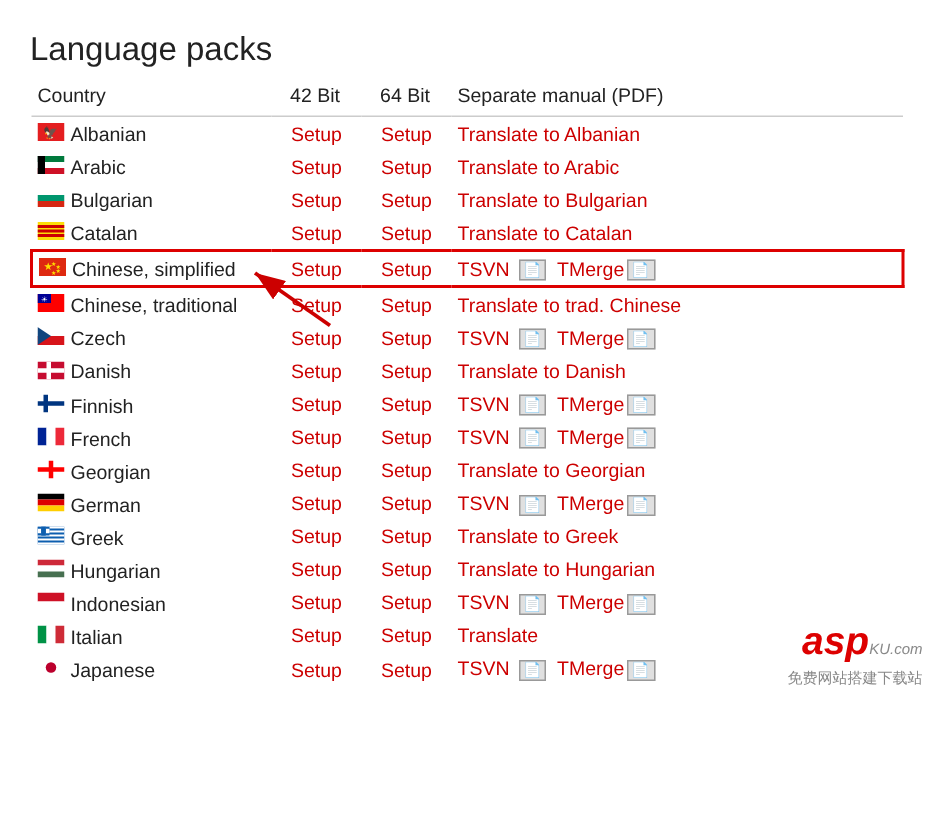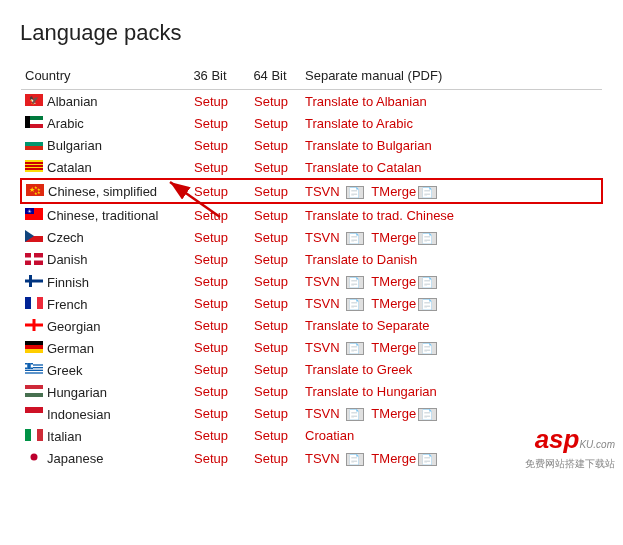--- a/index.html
+++ b/index.html
@@ -11,21 +11,21 @@
       width: 623px;
       min-height: 545px;
       overflow: hidden;
     }
     .page {
       padding: 20px 20px 10px 20px;
     }
     h1 {
       font-size: 22px;
       font-weight: normal;
-      margin-bottom: 18px;
+      margin-bottom: 6px;
       color: #222;
     }
     table {
       border-collapse: collapse;
       width: 100%;
     }
     thead th {
       font-weight: normal;
       text-align: left;
       padding: 4px 6px 6px 4px;
@@ -102,21 +102,21 @@
 </head>
 <body>
 
 <div class="page-wrapper">
   <div class="page">
     <h1>Language packs</h1>
     <table>
       <thead>
         <tr>
           <th class="col-country">Country</th>
-          <th class="col-bit center">36 Bit</th>
+          <th class="col-bit center">42 Bit</th>
           <th class="col-bit center">64 Bit</th>
           <th class="col-manual">Separate manual (PDF)</th>
         </tr>
       </thead>
       <tbody id="table-body">
       <tr>
             <td><span style="display:inline-block;vertical-align:middle;margin-right:4px;"><svg width="18" height="12" viewBox="0 0 18 12">
                   <rect width="18" height="12" fill="#e41e20"></rect>
                   <text x="9" y="9" text-anchor="middle" font-size="8" fill="black">🦅</text>
                 </svg></span><span class="country-name">Albanian</span></td>
@@ -220,21 +220,21 @@
             <td><a class="tsvn-link">TSVN</a><span class="pdf-icon">📄</span>&nbsp;&nbsp;<a class="tmerge-link">TMerge</a><span class="pdf-icon">📄</span></td>
           </tr>
           <tr>
             <td><span style="display:inline-block;vertical-align:middle;margin-right:4px;"><svg width="18" height="12" viewBox="0 0 18 12">
                   <rect width="18" height="12" fill="#fff"></rect>
                   <rect x="7.5" width="3" height="12" fill="#ff0000"></rect>
                   <rect y="4.5" width="18" height="3" fill="#ff0000"></rect>
                 </svg></span><span class="country-name">Georgian</span></td>
             <td style="text-align: center;"><a class="setup-link">Setup</a></td>
             <td style="text-align: center;"><a class="setup-link">Setup</a></td>
-            <td><a class="translate-link">Translate to Separate</a></td>
+            <td><a class="translate-link">Translate to Georgian</a></td>
           </tr>
           <tr>
             <td><span style="display:inline-block;vertical-align:middle;margin-right:4px;"><svg width="18" height="12" viewBox="0 0 18 12">
                   <rect width="18" height="4" fill="#000"></rect>
                   <rect y="4" width="18" height="4" fill="#dd0000"></rect>
                   <rect y="8" width="18" height="4" fill="#ffce00"></rect>
                 </svg></span><span class="country-name">German</span></td>
             <td style="text-align: center;"><a class="setup-link">Setup</a></td>
             <td style="text-align: center;"><a class="setup-link">Setup</a></td>
             <td><a class="tsvn-link">TSVN</a><span class="pdf-icon">📄</span>&nbsp;&nbsp;<a class="tmerge-link">TMerge</a><span class="pdf-icon">📄</span></td>
@@ -277,21 +277,21 @@
             <td><a class="tsvn-link">TSVN</a><span class="pdf-icon">📄</span>&nbsp;&nbsp;<a class="tmerge-link">TMerge</a><span class="pdf-icon">📄</span></td>
           </tr>
           <tr>
             <td><span style="display:inline-block;vertical-align:middle;margin-right:4px;"><svg width="18" height="12" viewBox="0 0 18 12">
                   <rect width="6" height="12" fill="#009246"></rect>
                   <rect x="6" width="6" height="12" fill="#fff"></rect>
                   <rect x="12" width="6" height="12" fill="#ce2b37"></rect>
                 </svg></span><span class="country-name">Italian</span></td>
             <td style="text-align: center;"><a class="setup-link">Setup</a></td>
             <td style="text-align: center;"><a class="setup-link">Setup</a></td>
-            <td><a class="translate-link">Croatian</a></td>
+            <td><a class="translate-link">Translate</a></td>
           </tr>
           <tr>
             <td><span style="display:inline-block;vertical-align:middle;margin-right:4px;"><svg width="18" height="12" viewBox="0 0 18 12">
                   <rect width="18" height="12" fill="#fff"></rect>
                   <circle cx="9" cy="6" r="3.5" fill="#bc002d"></circle>
                 </svg></span><span class="country-name">Japanese</span></td>
             <td style="text-align: center;"><a class="setup-link">Setup</a></td>
             <td style="text-align: center;"><a class="setup-link">Setup</a></td>
             <td><a class="tsvn-link">TSVN</a><span class="pdf-icon">📄</span>&nbsp;&nbsp;<a class="tmerge-link">TMerge</a><span class="pdf-icon">📄</span></td>
           </tr>

